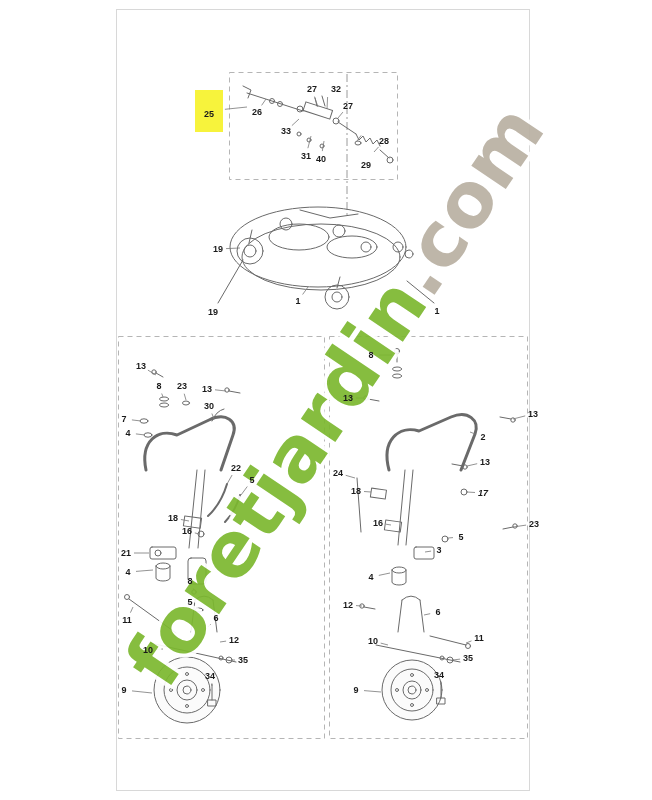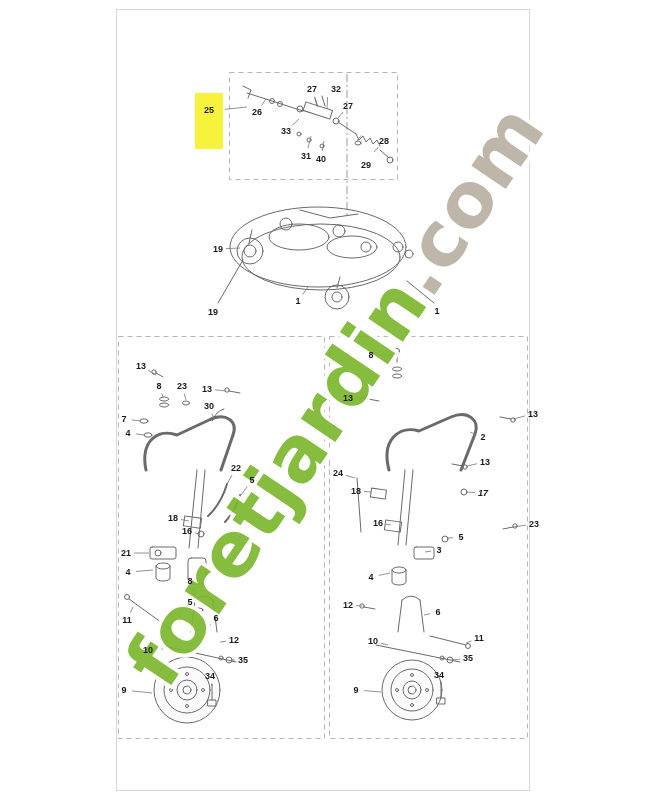--- a/index.html
+++ b/index.html
@@ -17,23 +17,23 @@
   svg.leaders{z-index:4;}
   .labels-layer{position:absolute;left:0;top:0;width:100%;height:100%;z-index:6;pointer-events:none;}
   .plabel{
     position:absolute;
     transform:translate(-50%,-50%);
     font:bold 9px "Liberation Sans",sans-serif;
     color:#1a1a1a;
     white-space:nowrap;
   }
   .plabel.hl{
-    width:28px;height:56px;
+    width:28px;height:42px;
     display:flex;align-items:flex-start;justify-content:center;
-    padding-top:12px;box-sizing:border-box;margin-top:10px;
+    padding-top:19px;box-sizing:border-box;
   }
   .watermark{
     position:absolute;left:335px;top:395px;
     transform:translate(-50%,-50%) rotate(-56deg);
     white-space:nowrap;
     font-weight:bold;font-size:76px;
     font-family:"DejaVu Sans",sans-serif;
     letter-spacing:1px;
     opacity:0.92;
     z-index:5;

